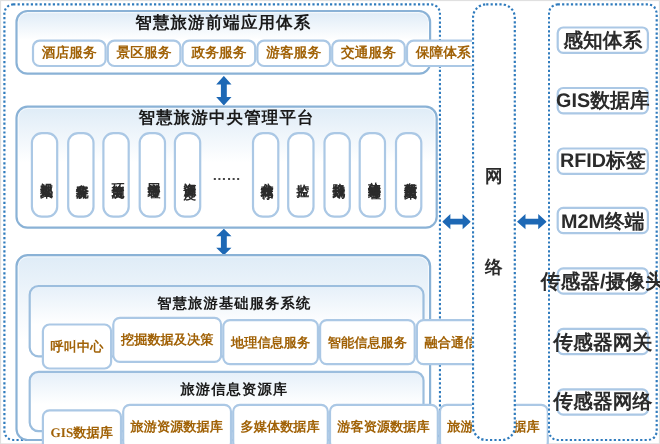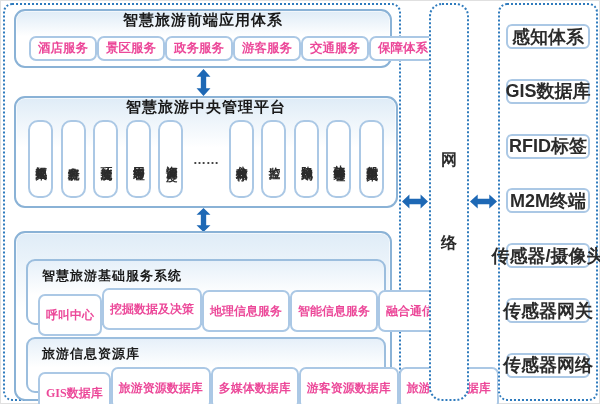--- a/index.html
+++ b/index.html
@@ -41,21 +41,21 @@
     font-size:15px; letter-spacing:1px; padding-top:0;
   }
   #front-box   { left:9px;  top:4px;   width:378px; height:59px; }
   #central-box { left:9px;  top:91px;  width:384px; height:112px; }
   #back-box    { left:9px;  top:226px; width:378px; height:170px; }
 
   
   .chip-row { display:flex; justify-content:space-between; padding:6px 13px 0 13px; }
   .chip {
     border:2px solid #abc8e5; border-radius:7px; background:#fff;
-    font-size:12.5px; font-weight:600; color:#ec4899;
+    font-size:12.5px; font-weight:600; color:#a16207;
     padding:3px 7px; white-space:nowrap; line-height:1.2;
   }
 
   
   .central-items { display:flex; justify-content:space-between; padding:3px 12px 0 12px; }
   .v-item {
     width:25px; height:78px;
     border:2px solid #abc8e5; border-radius:10px; background:#fff;
     display:flex; align-items:center; justify-content:center;
     writing-mode:vertical-rl; text-orientation:upright;
@@ -65,20 +65,21 @@
   .v-item.ellipsis {
     border:none; background:transparent; writing-mode:horizontal-tb;
     width:30px; letter-spacing:0; font-size:13px; color:#444;
   }
 
   
   .inner-box {
     position:absolute; left:10px; right:4px;
     border:2px solid #9cbede; border-radius:9px;
     background:linear-gradient(180deg,#e6f0f9 0%,#ffffff 55%);
+    text-align:center;
   }
   #inner-services { top:26px;  height:66px; }
   #inner-db       { top:104px; height:56px;font-family:Liberation Serif, serif; }
   .inner-title { font-size:13px; font-weight:bold; color:#1a1a1a; padding:6px 0 0 14px; letter-spacing:1px; }
   .inner-row { display:flex; justify-content:space-between; align-items:flex-start; padding:2px 10px 0 10px; }
   .inner-row .chip { font-size:12px; padding:12px 6px; }
   #inner-services .chip:nth-child(1){ margin-top:7px; }
   #inner-services .chip:nth-child(2){ margin-top:1px; }
   #inner-services .chip:nth-child(n+3){ margin-top:3px; }
   #inner-db .chip:nth-child(1){ margin-top:7px; }

